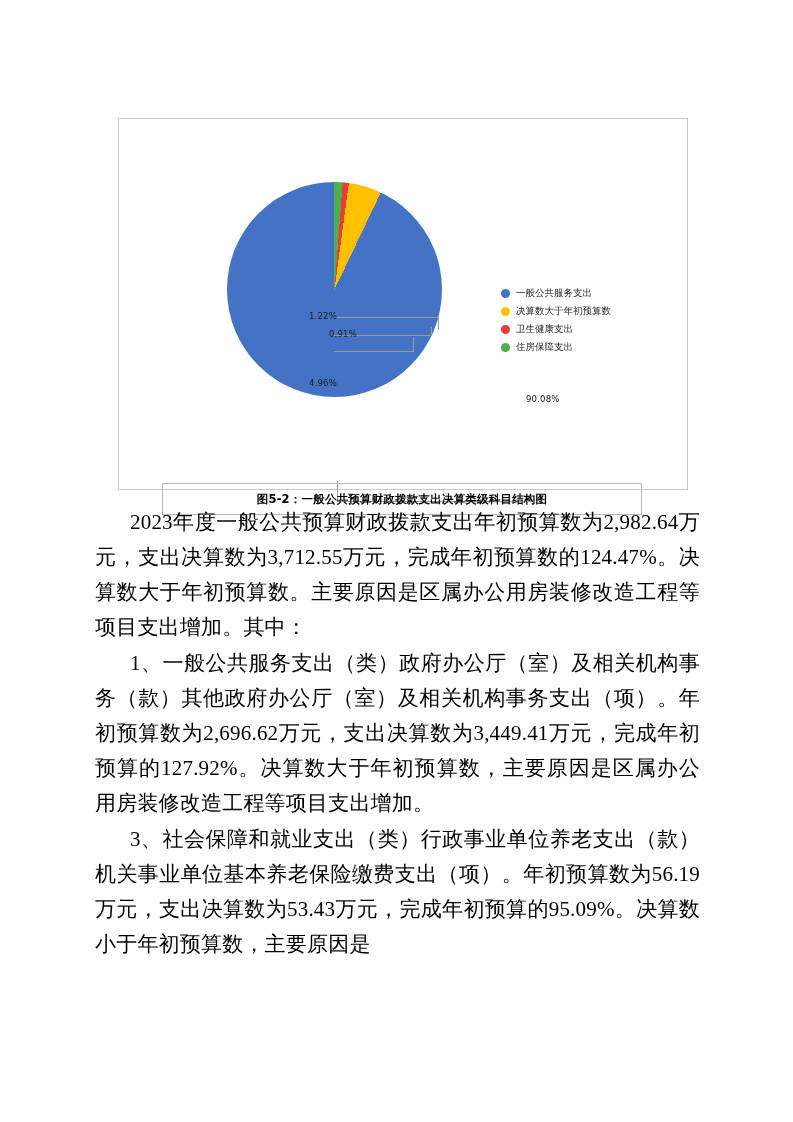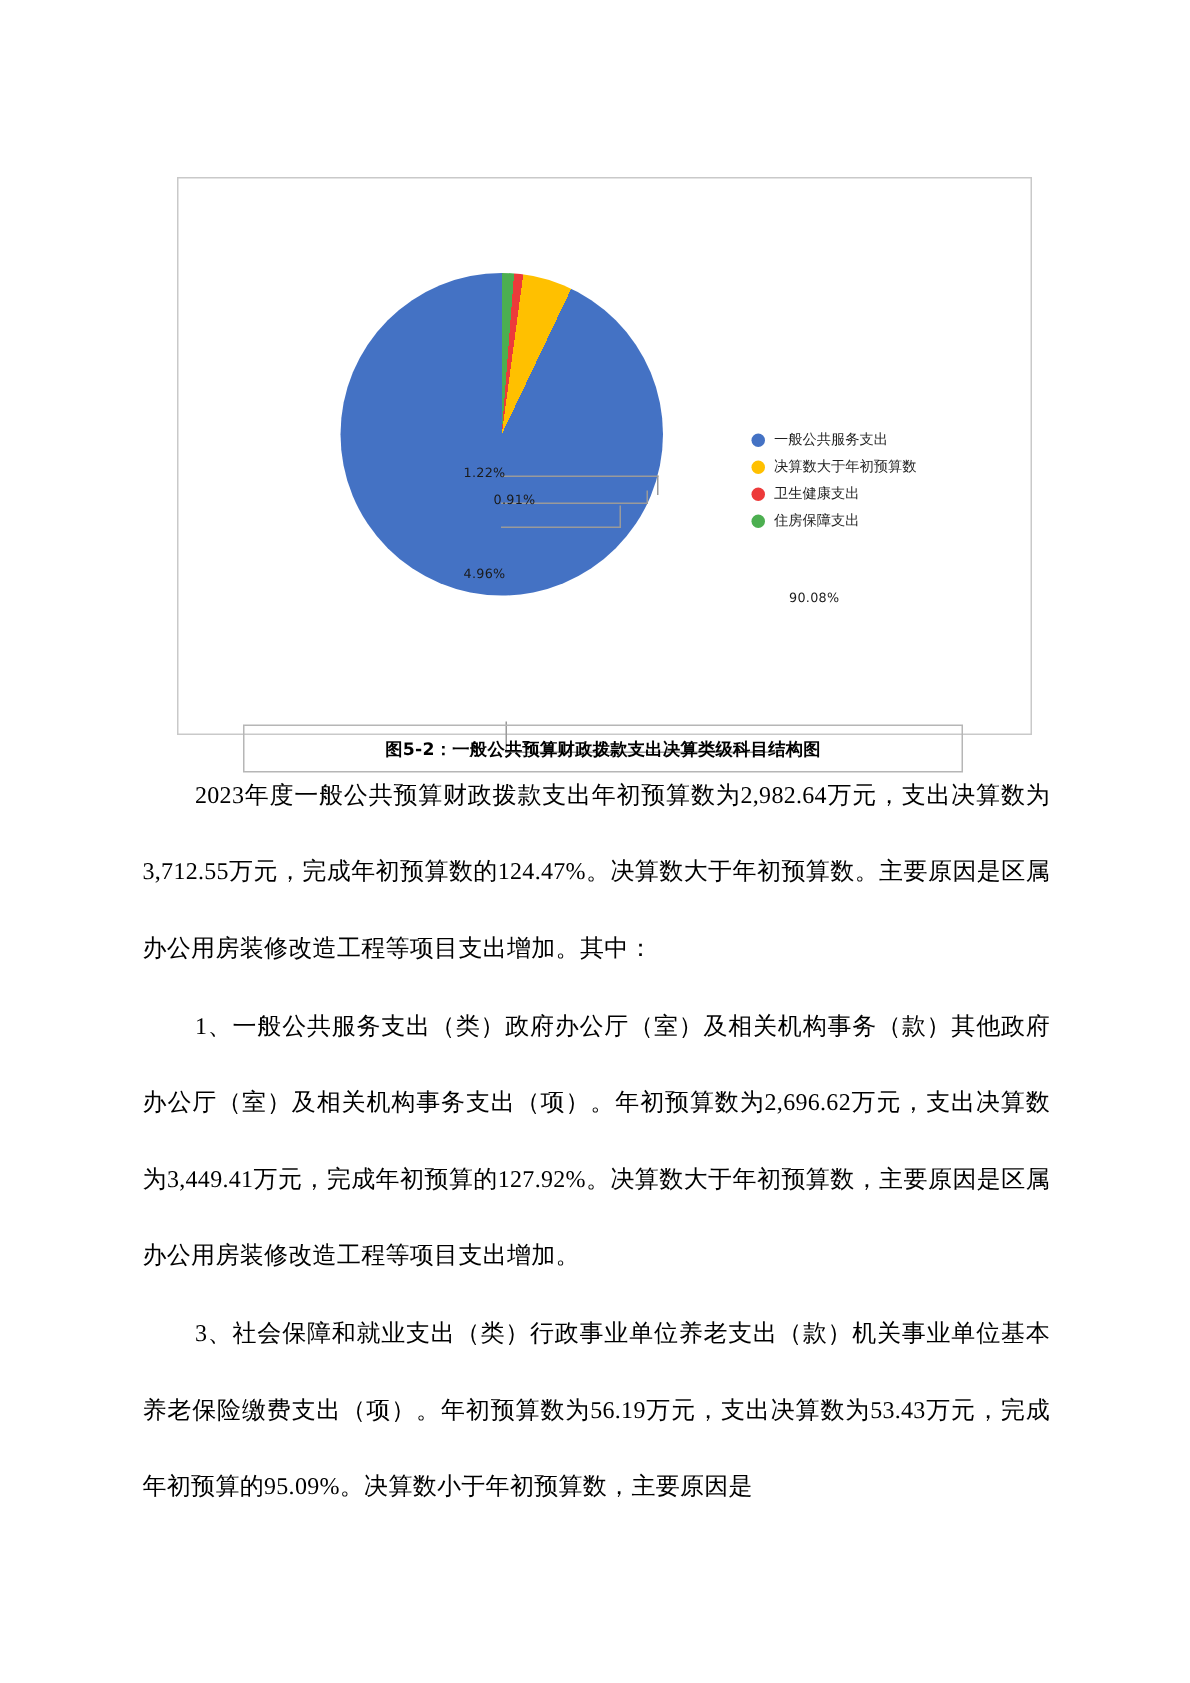--- a/index.html
+++ b/index.html
@@ -133,22 +133,22 @@
   }
   .heading {
     font-size: 18.5px;
     font-weight: bold;
     letter-spacing: 0.4px;
     margin: 0 0 14px 0;
     text-indent: 32px;
     font-family: "Liberation Serif", "DejaVu Serif", serif;
   }
   p.para {
-    font-size: 16px;
-    line-height: 51px;
+    font-size: 21px;
+    line-height: 35px;
     margin: 0 0 1px 0;
     text-indent: 35px;
     text-align: justify;
     text-justify: inter-ideograph;
     letter-spacing: 0.2px;
   }
 
   
   .footer {
     position: absolute;

